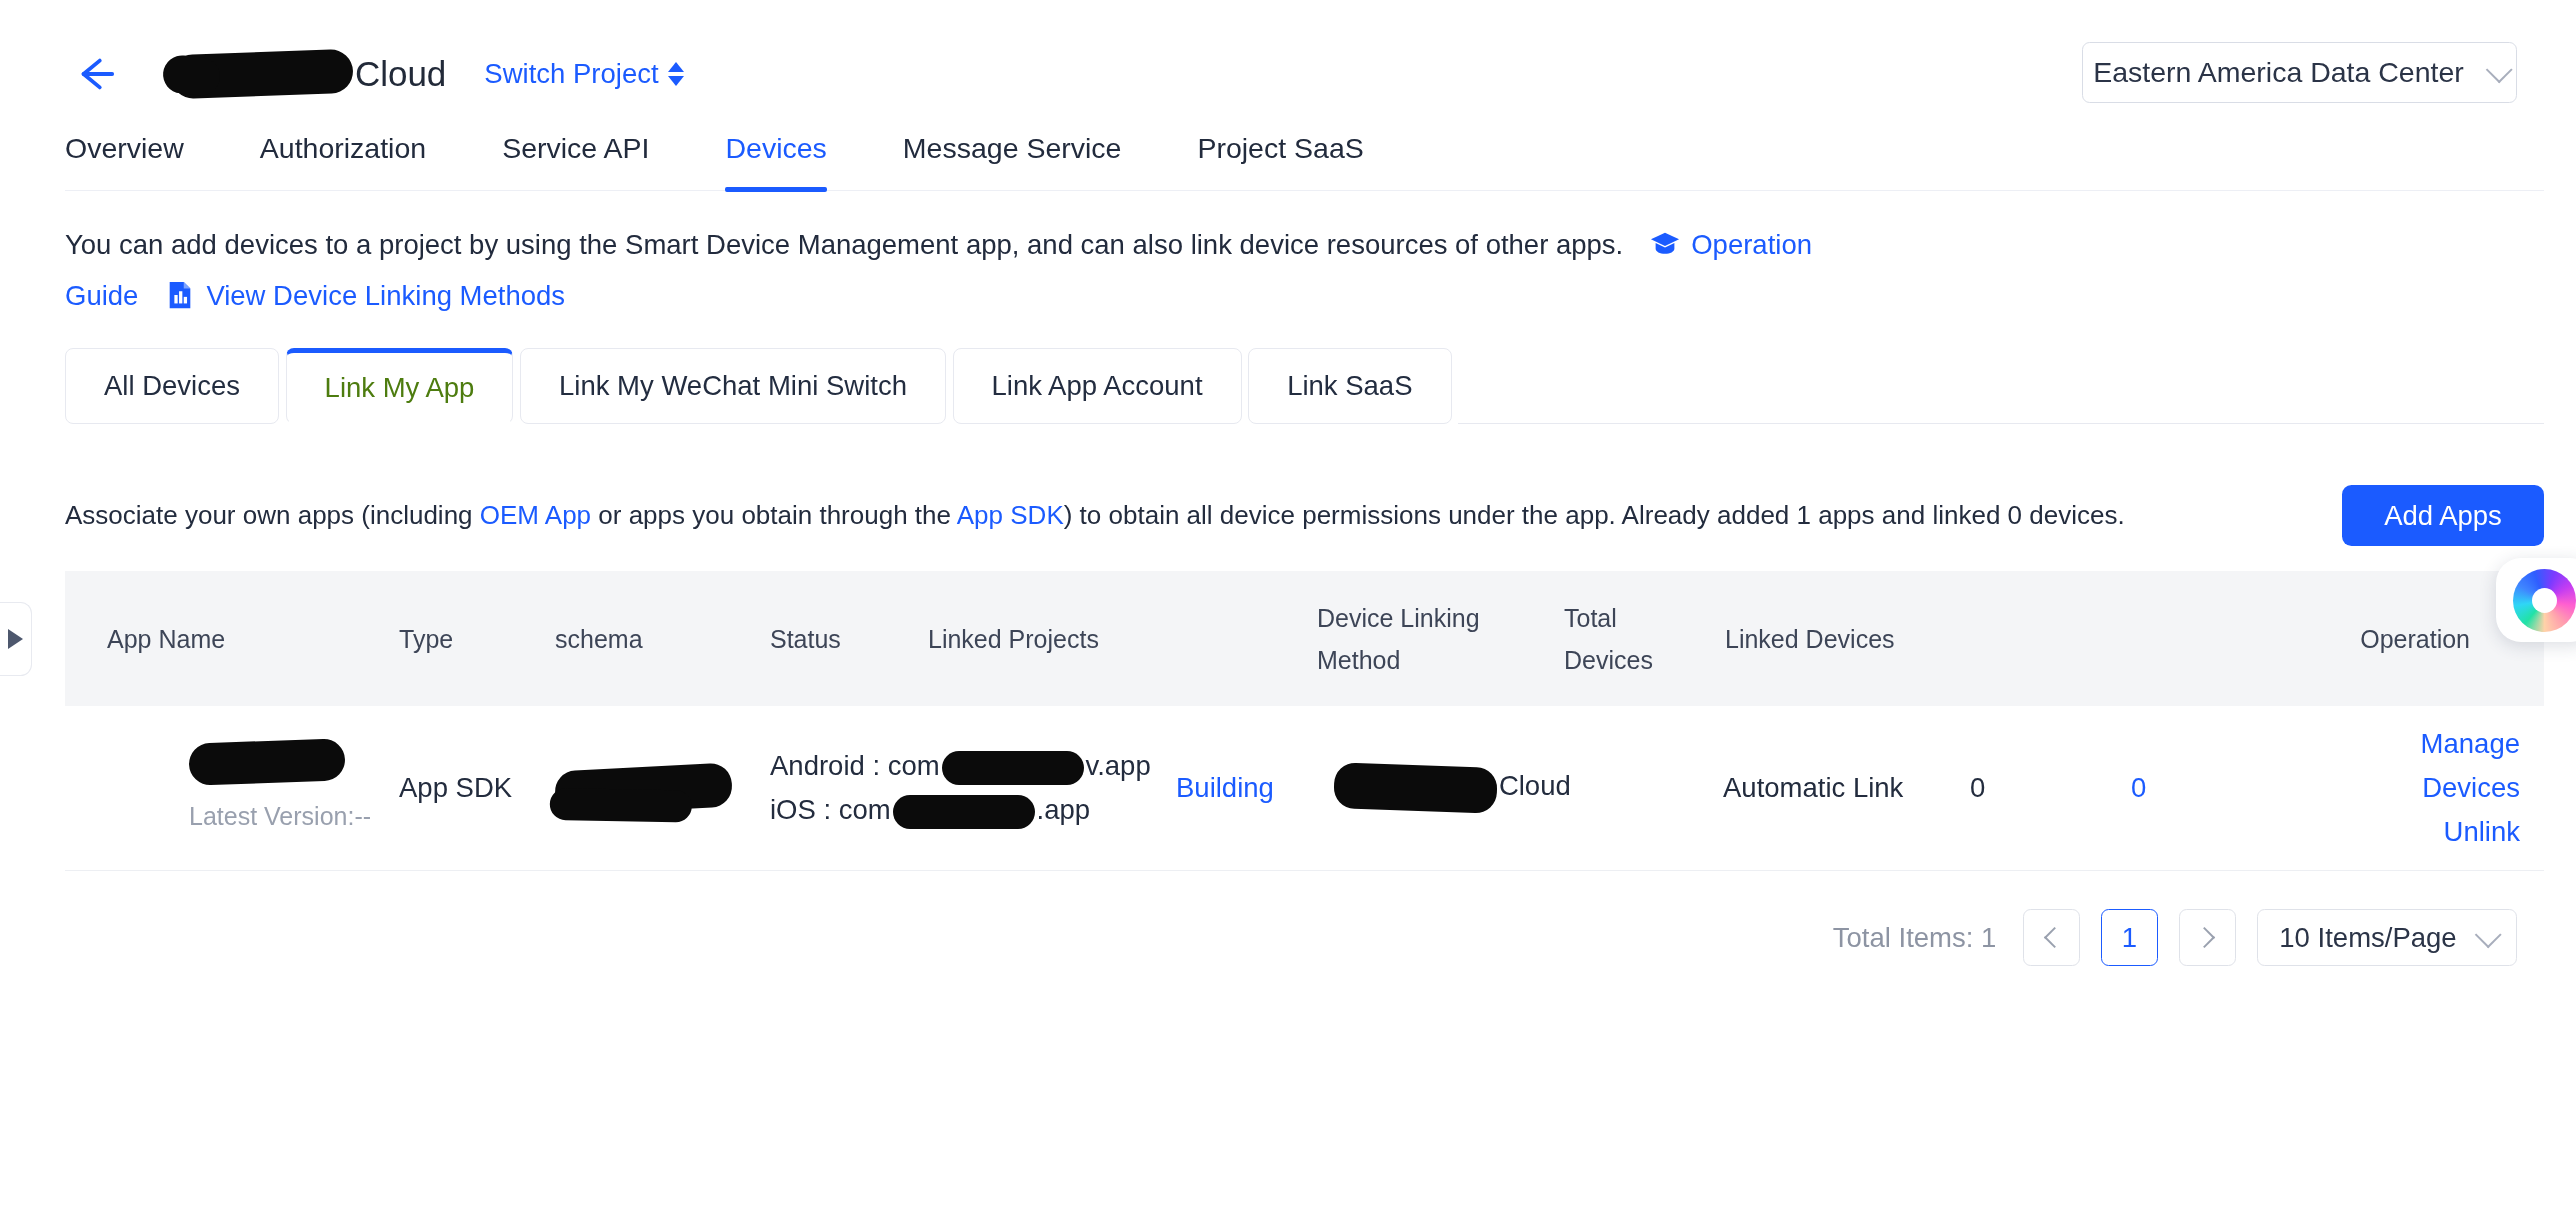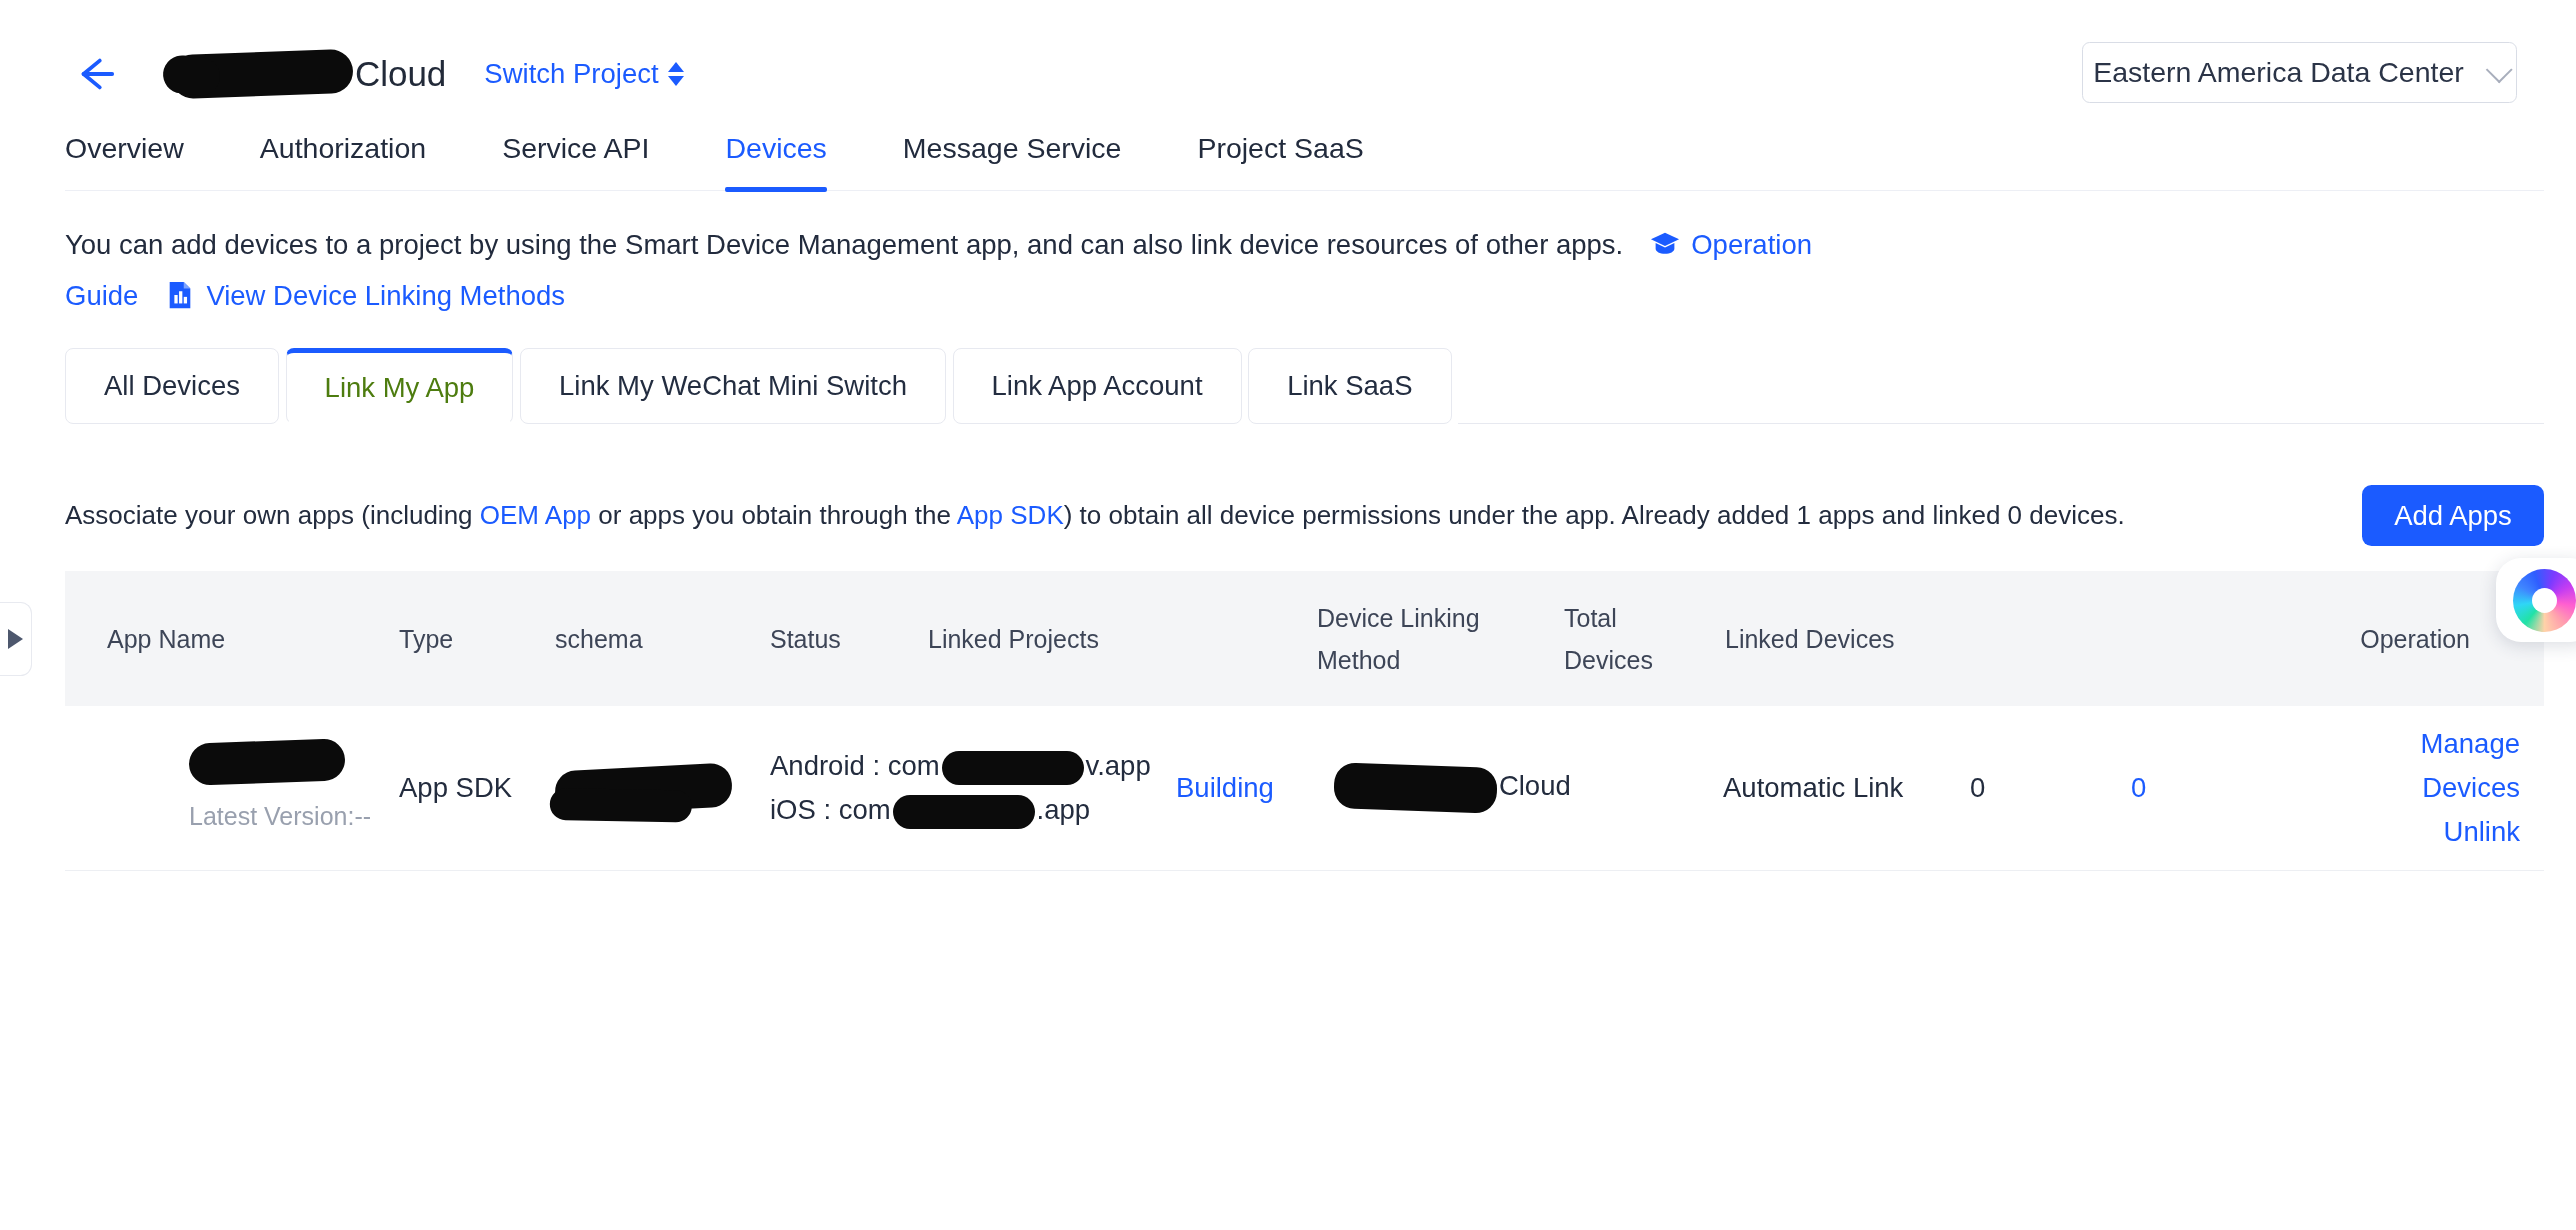--- a/index.html
+++ b/index.html
@@ -49,21 +49,21 @@
     font-size:27.5px; color:#232d40; display:flex; align-items:center;
     padding:0 38px; margin-right:6.6px; cursor:pointer;
   }
   .subtab.active { color:#4d7c0f; border-top:5.7px solid #1b5bff; border-bottom:1.9px solid transparent; }
   .subtab-filler { flex:1; border-bottom:1.9px solid #e7e9f0; }
 
   
   .associate-row { display:flex; align-items:center; justify-content:space-between; margin:61px 32px 0 65px; width:2479px; }
   .associate-text { font-size:26px; color:#232c3e; }
   .add-apps-btn {
-    width:182px; height:61px; background:#1b5bff; color:#fff; border:none;
+    width:202px; height:61px; background:#1b5bff; color:#fff; border:none;
     border-radius:9.5px; font-size:27.5px; font-family:inherit; cursor:pointer;
   }
 
   
   .table { margin:25px 32px 0 65px; width:2479px; }
   .t-row { display:flex; align-items:center; }
   .t-head { background:#f4f5f7; min-height:135px; font-size:25px; color:#3d4557; }
   .t-body { min-height:165px; border-bottom:1.9px solid #edeff3; font-size:27.5px; color:#232c3e; }
   .tc { flex:0 0 auto; padding-right:19px; line-height:42px; }
   .tc-name { width:334px; padding-left:42px; }
@@ -236,20 +236,34 @@
       <div class="tc tc-linked">
         <span class="link">0</span>
       </div>
       <div class="tc tc-op">
         <span class="link op-link op-link-manage">Manage Devices</span>
         <span class="link op-link">Unlink</span>
       </div>
     </div>
   </div>
 
+  <div class="pagination">
+    <span class="total-items">Total Items: 1</span>
+    <div class="pg-btn pg-prev">
+        <span class="pg-chevron"></span>
+      </div>
+    <div class="pg-btn pg-page">1</div>
+    <div class="pg-btn pg-next">
+        <span class="pg-chevron"></span>
+      </div>
+    <div class="pp-select">
+      <span>10 Items/Page</span>
+      <span class="chevron"></span>
+    </div>
+  </div>
 
   <div class="assistant-widget">
     <div class="swirl"></div>
   </div>
 
   <div class="expand-handle">
     <span class="tri-right"></span>
   </div>
 
 </div>

